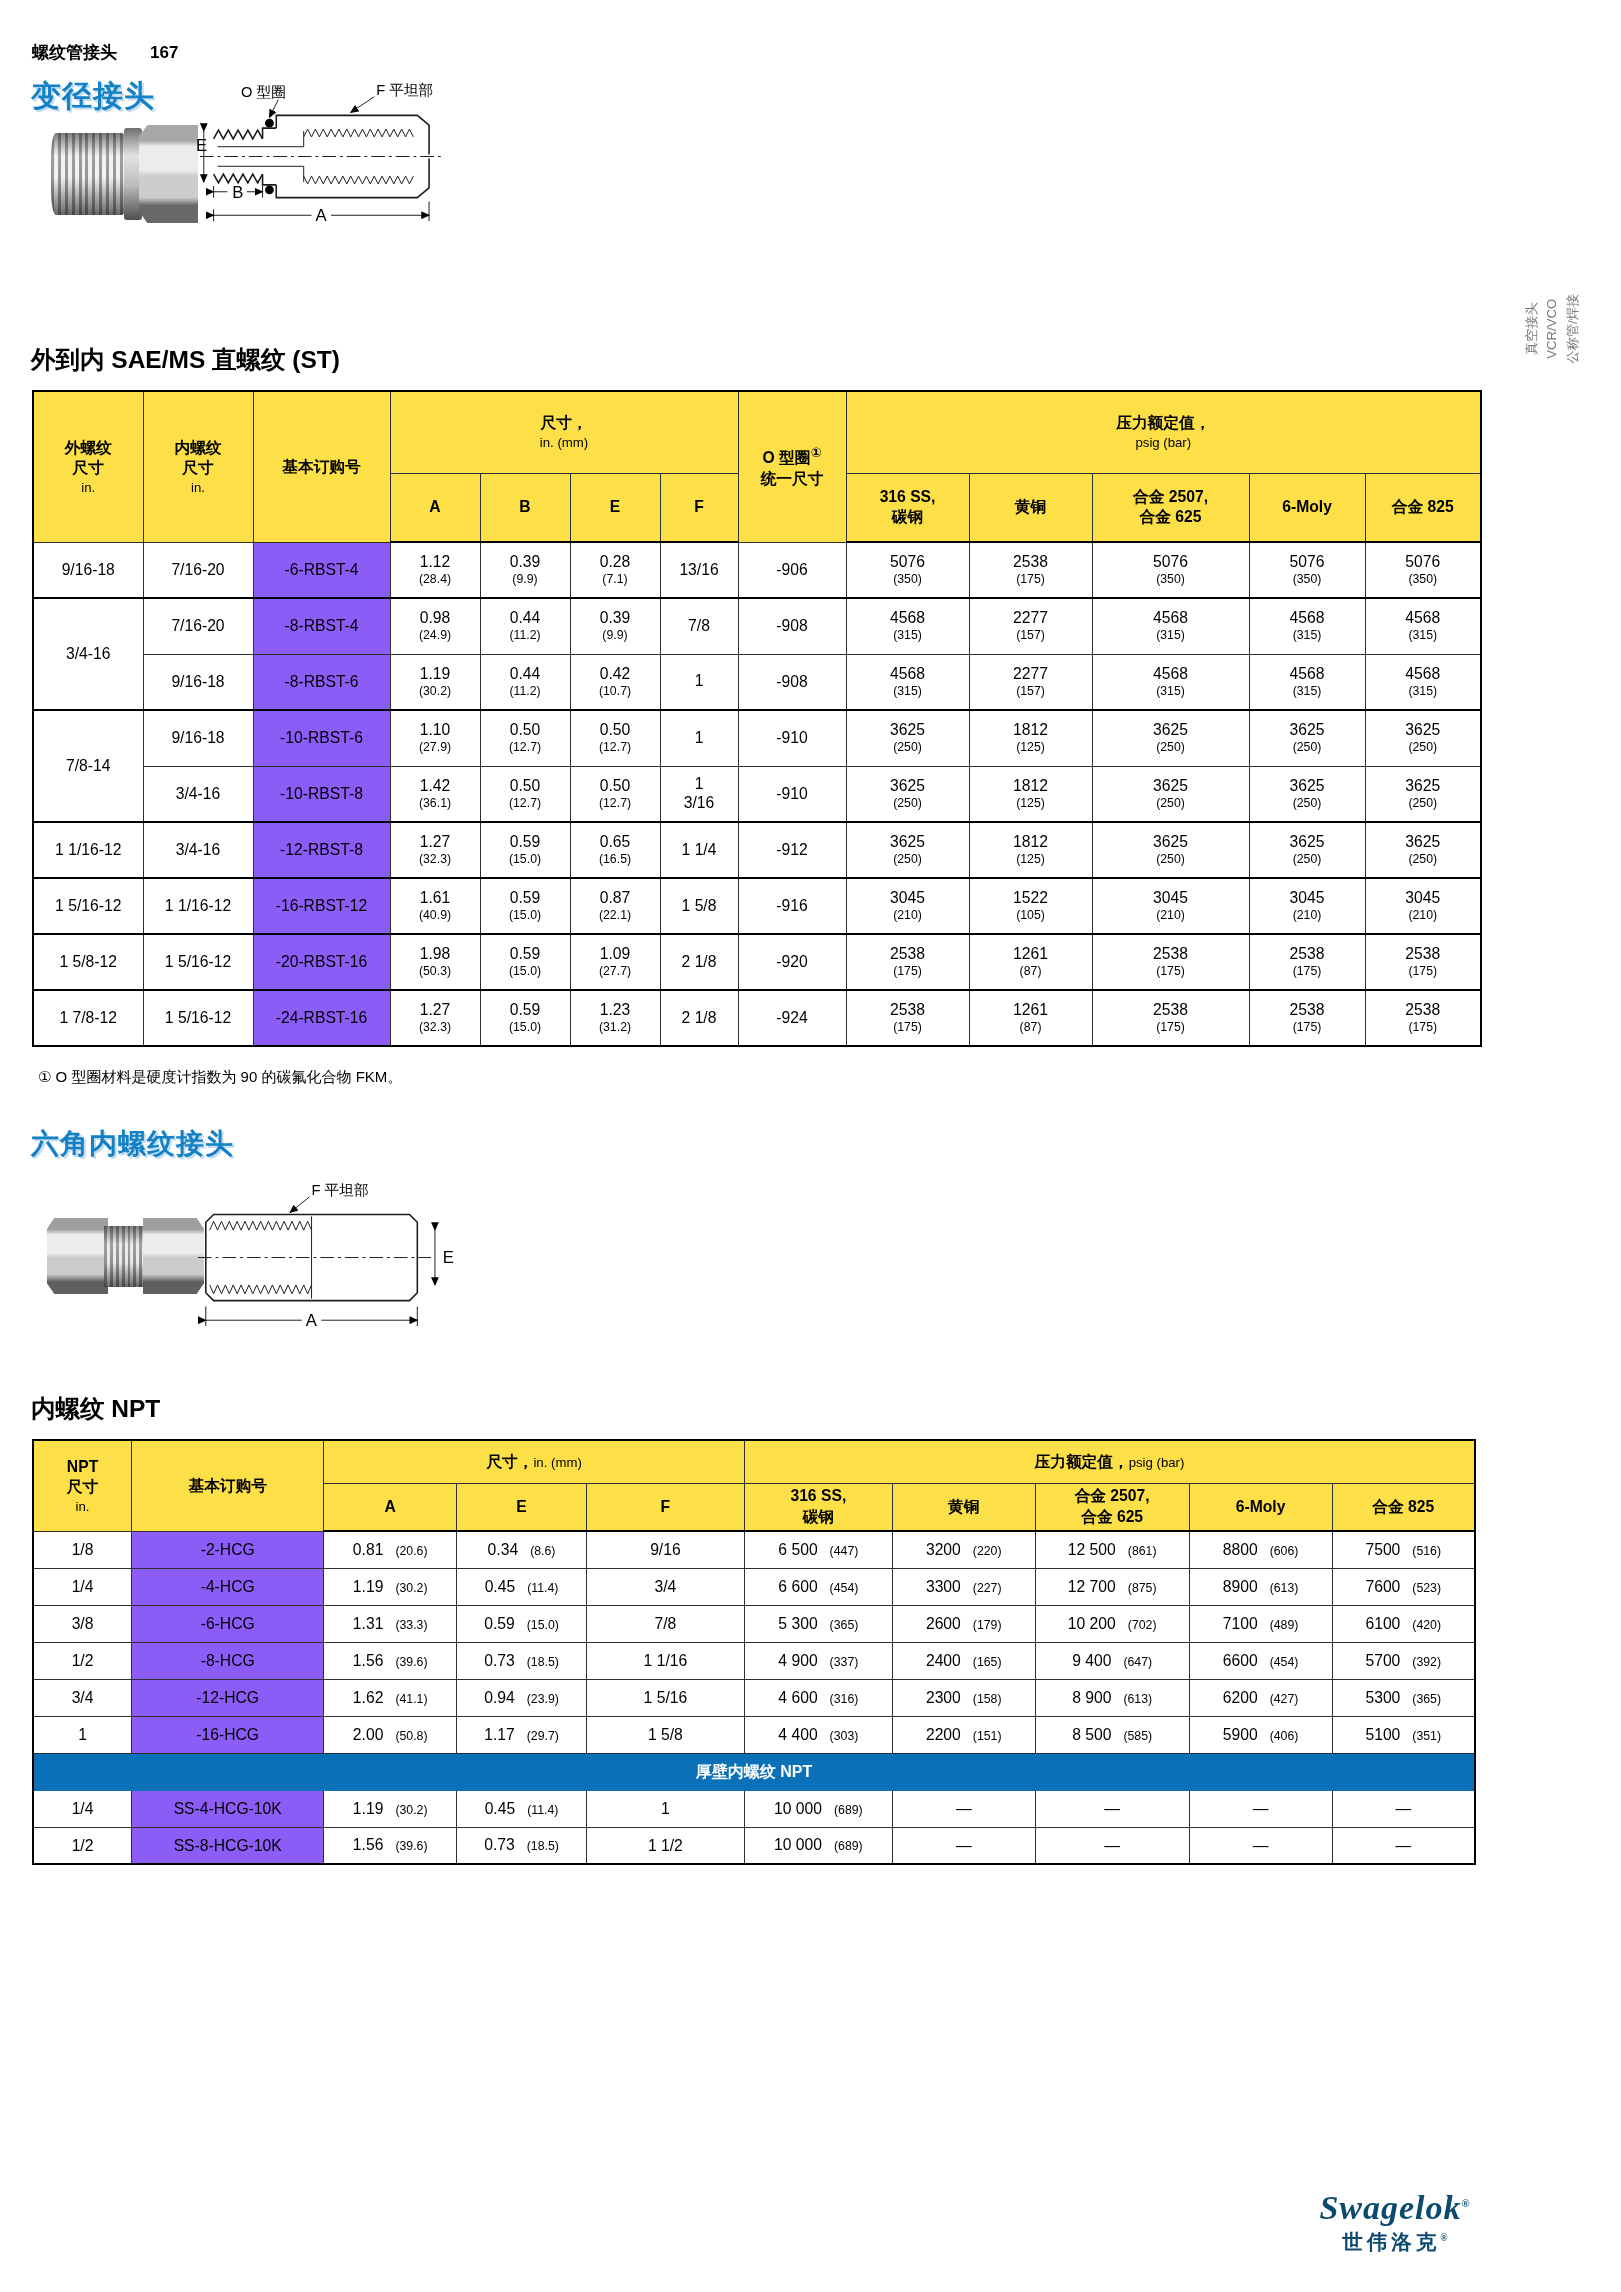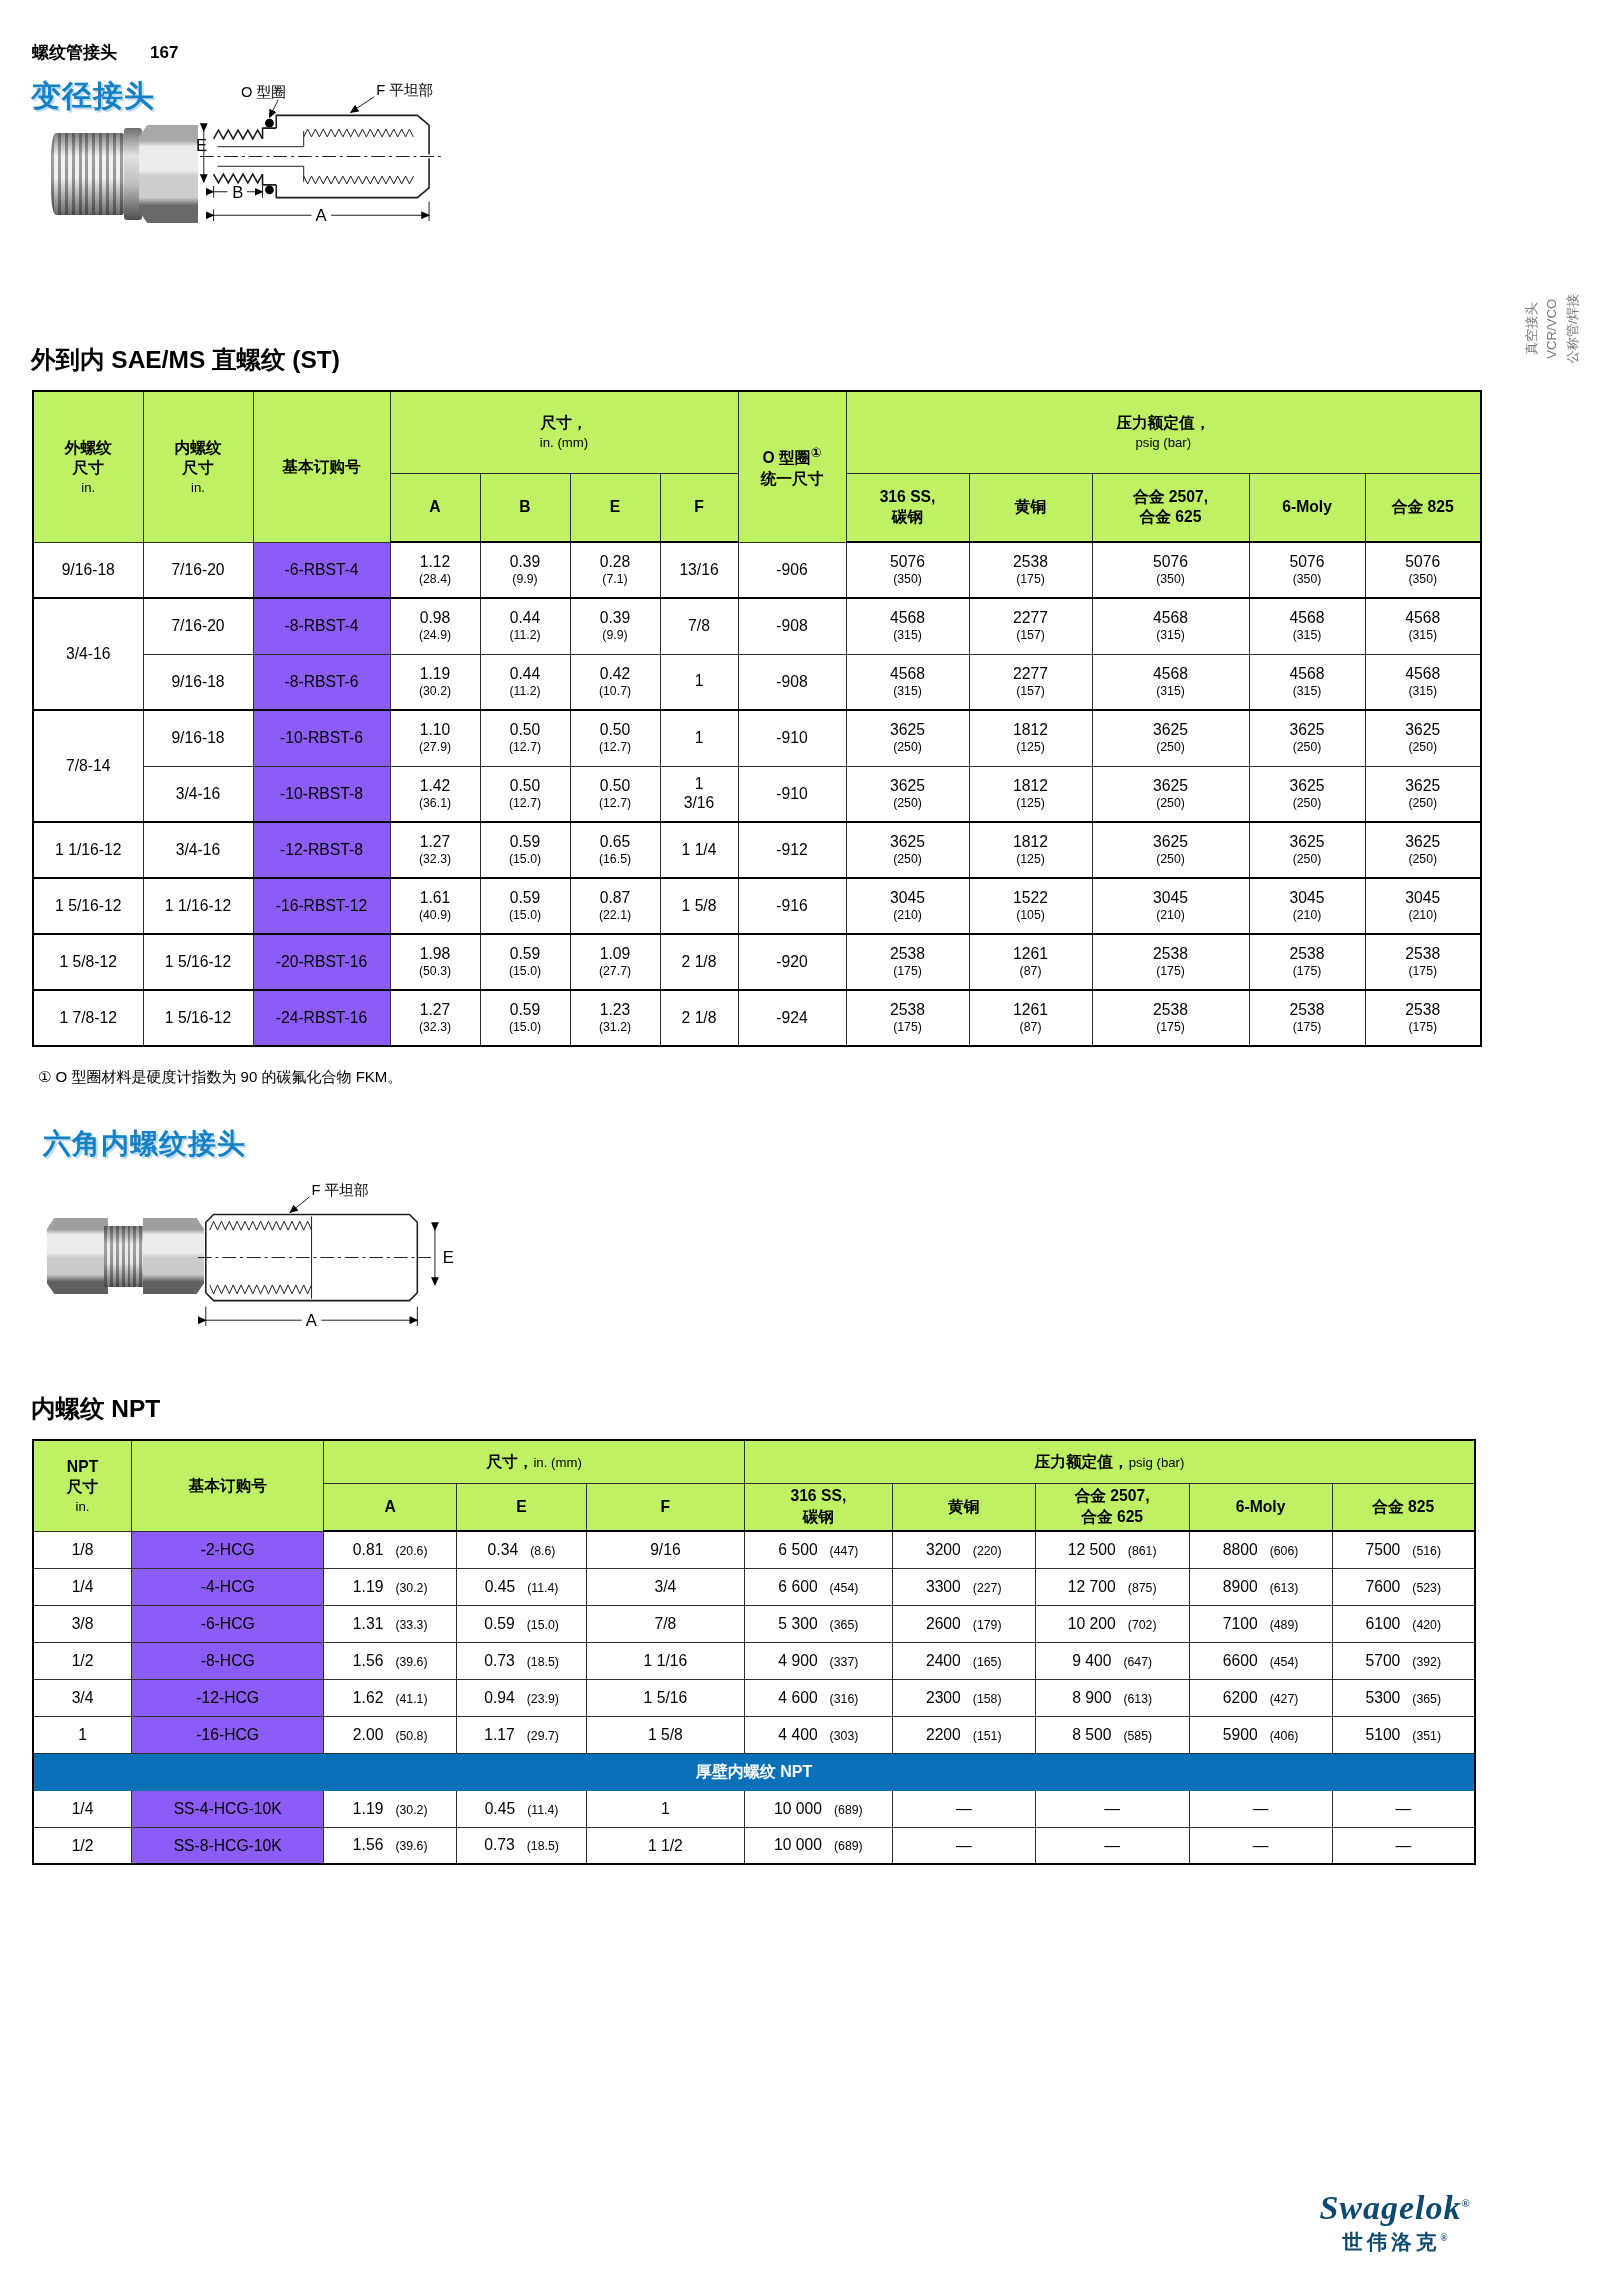--- a/index.html
+++ b/index.html
@@ -6,21 +6,21 @@
   body { background:#fff; font-family:"Liberation Sans","DejaVu Sans",sans-serif; color:#000; }
   .page { position:relative; width:1621px; height:2293px; background:#ffffff; overflow:hidden; }
 
   
   .page-head { position:absolute; top:41px; left:32px; width:1444px; text-align:left; font-size:17px; font-weight:bold; }
   .page-head .pgnum { margin-left:33px; }
 
   
   .blue-title { position:absolute; left:31px; color:#1480C6; font-weight:bold; text-shadow:2px 2px 0 #c3ddef; letter-spacing:1px; }
   .title-reducer { top:76px; font-size:30px; }
-  .title-hex { top:1125px; font-size:28px;margin-left:12px; }
+  .title-hex { top:1125px; font-size:28px; }
 
   .black-heading { position:absolute; left:31px; font-weight:bold; font-size:24.5px; }
   .heading-st { top:343px; }
   .heading-npt { top:1392px; }
 
   .footnote { position:absolute; top:1068px; left:38px; font-size:15px; }
 
   
   .photo { position:absolute; }
   .photo1 { left:51px; top:125px; width:147px; height:98px; }
@@ -48,21 +48,21 @@
   .diag text { font-family:"Liberation Sans","DejaVu Sans",sans-serif; font-size:15px; fill:#000; }
   .diag .dimlabel { font-size:17px; }
   .diag path, .diag line, .diag polyline, .diag polygon { fill:none; stroke:#1c1c1c; stroke-width:1.6; }
   .diag .thin { stroke-width:1; }
   .diag .fillb { fill:#000; stroke:none; }
 
   
   table.dtable { position:absolute; left:32px; border-collapse:collapse; table-layout:fixed; background:#fff; border:2.5px solid #000; }
   #table1 { top:390px; width:1444px; }
   #table2 { top:1439px; width:1444px; }
-  .dtable th { background:#bef264; border:1px solid #2e2e2e; font-size:15.7px; font-weight:bold; text-align:center; vertical-align:middle; padding:2.9px 2px; line-height:1.3; }
+  .dtable th { background:#fde047; border:1px solid #2e2e2e; font-size:15.7px; font-weight:bold; text-align:center; vertical-align:middle; padding:2.9px 2px; line-height:1.3; }
   .dtable td { border:1px solid #2e2e2e; font-size:15.7px; text-align:center; vertical-align:middle; padding:2px 2px; line-height:1.25; }
   .dtable thead tr:last-child th { border-bottom:2.5px solid #000; }
   .pre { white-space:pre-line; }
   .unit { display:block; font-size:13.2px; font-weight:normal; }
   .unit-inline { font-size:13.2px; font-weight:normal; }
   #table1 thead tr:first-child { height:82px; }
   #table1 thead tr:last-child { height:69px; }
   #table1 tbody tr { height:56px; }
   #table2 thead tr:first-child { height:43px; }
   #table2 thead tr:last-child { height:47px; }

